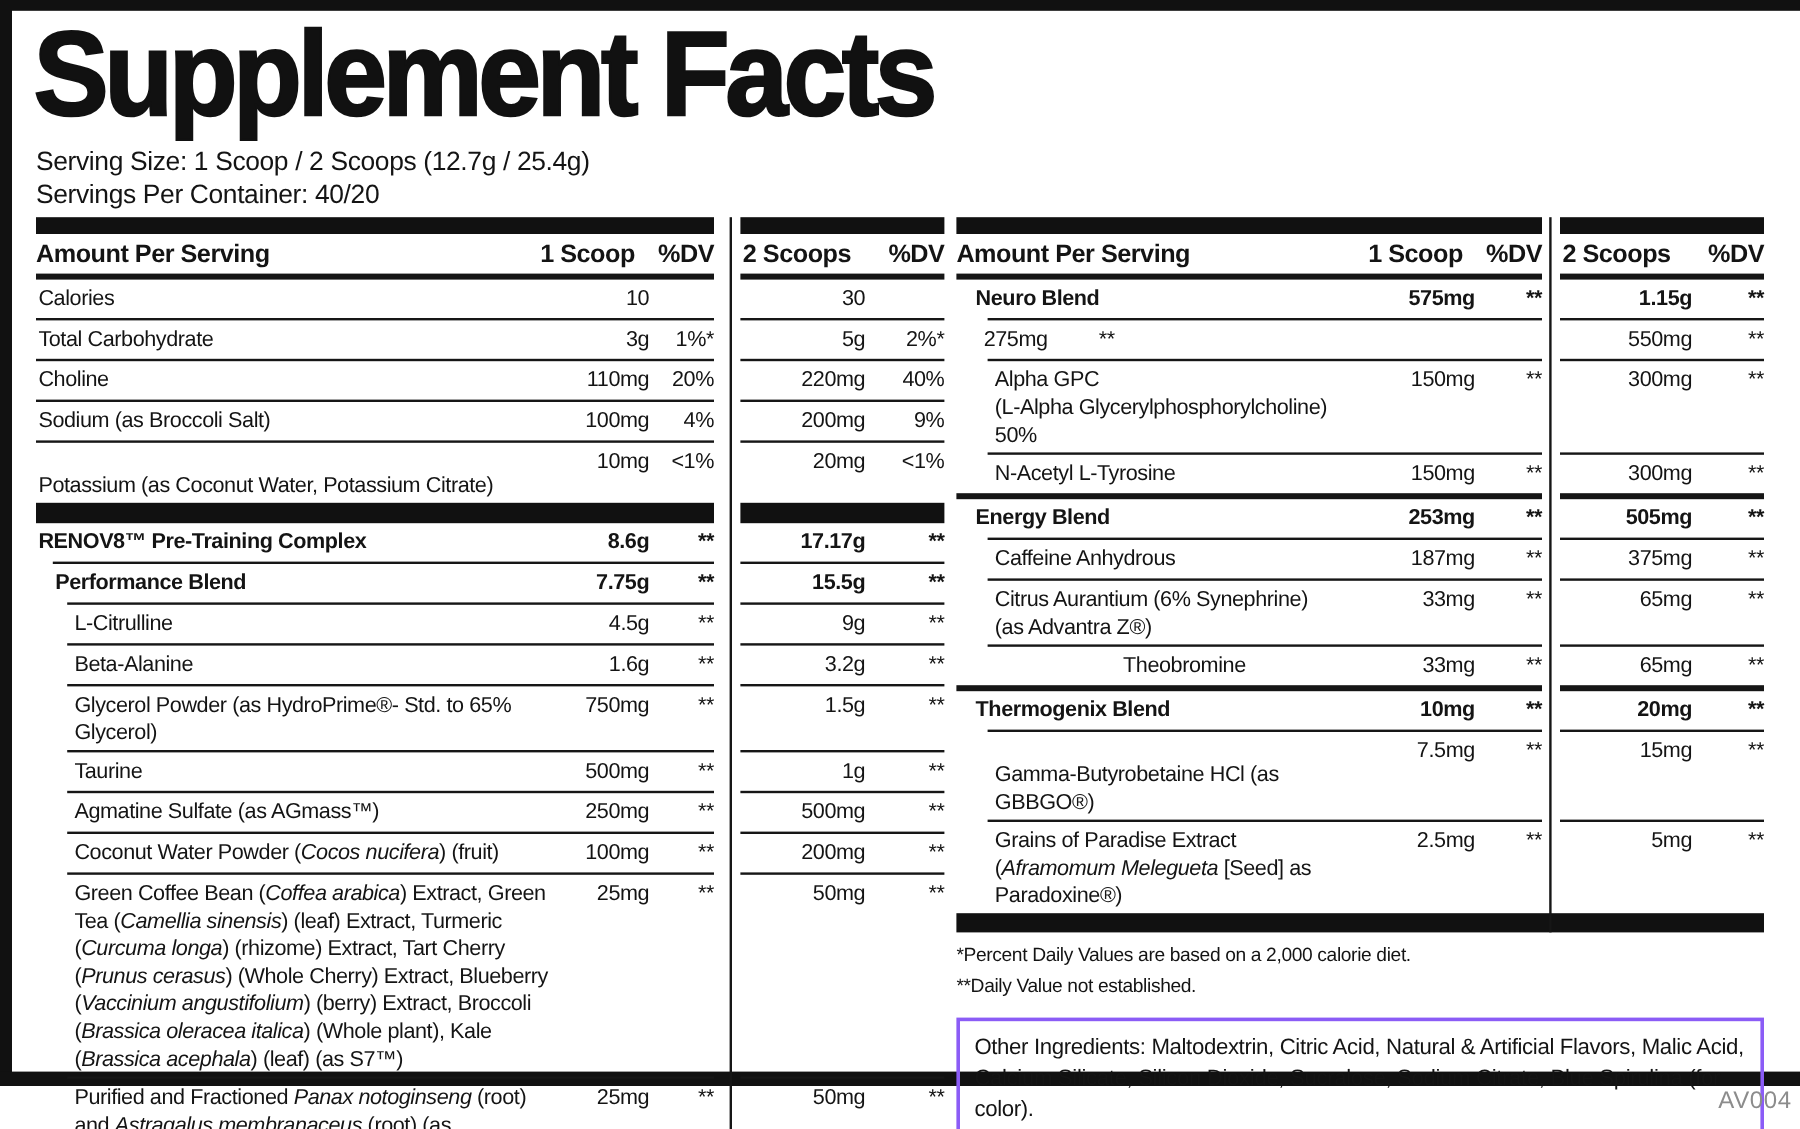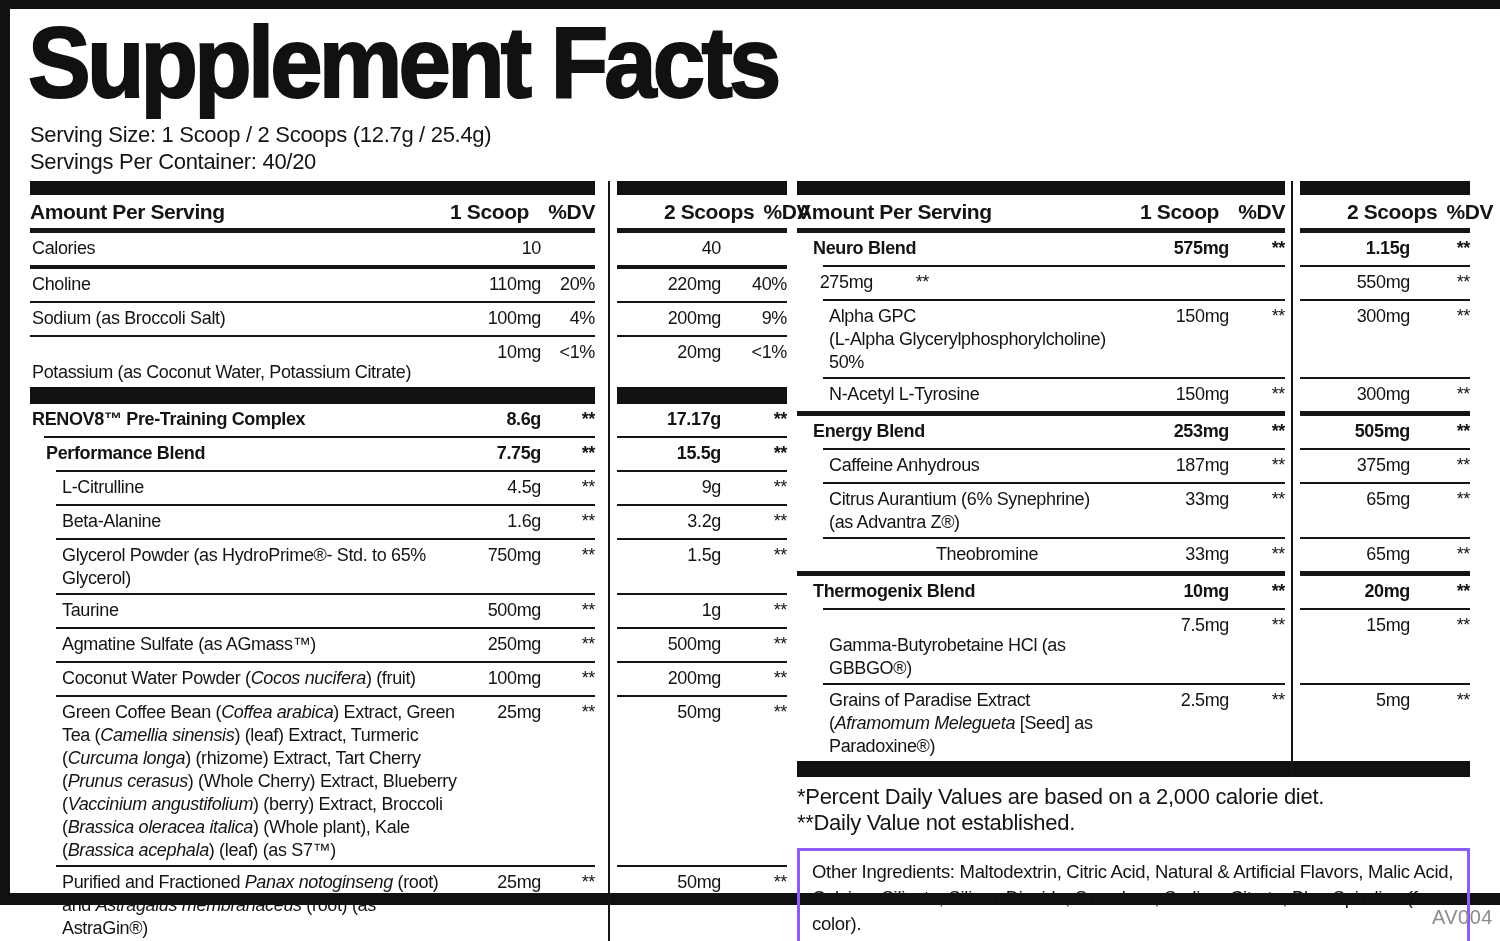--- a/index.html
+++ b/index.html
@@ -55,40 +55,40 @@
   .it { font-style:italic; }
 
   
   .header-row .cm, .header-row .cs {
     font-weight:bold; font-size:21px; letter-spacing:-0.4px;
     align-items:center; min-height:33px; padding:2px 0;
   }
   .header-row .hlabel { flex:1; }
   .header-row .hamt { margin-left:auto; white-space:nowrap; width:auto; }
   .header-row .hdv  { width:auto; min-width:54px; margin-left:12px; white-space:nowrap; text-align:right; }
-  .header-row .h2s  { flex:1; padding-left:2px; white-space:nowrap;margin-left:45px; }
+  .header-row .h2s  { flex:1; padding-left:2px; white-space:nowrap; }
   .header-row .hdv2 { width:auto; min-width:56px; white-space:nowrap; text-align:right; }
 
   
   .bar-row .cm, .bar-row .cs { min-height:0; padding:0; background:#111; }
   .bar-top { height:14px; }
   .bar-mid { height:17px; }
   .bar-bot { height:16px; }
   .bar-bot .gap { background:#111; }
 
   
   .line { background:#161616; }
 
   
   .divider { position:absolute; top:0; bottom:0; width:2px; background:#161616; }
   .asm-l .divider { left:578px; }
   .asm-r .divider { left:494px; }
 
   
-  .notes { margin-top:7px; font-size:22px; line-height:26px; letter-spacing:-0.3px; }
+  .notes { margin-top:7px; font-size:16px; line-height:26px; letter-spacing:-0.3px; }
   .oi-box { margin-top:12px; border:3px solid #8b5cf6; padding:8px 12px 9px; font-size:18.5px; line-height:26px; letter-spacing:-0.3px; }
 
   .code { position:absolute; right:7px; top:906px; font-size:20px; color:#8c8c8c; letter-spacing:0.5px; }
 </style>
 </head>
 <body>
 
 <div class="page">
   <div class="frame-top"></div>
   <div class="frame-left"></div>
@@ -131,31 +131,43 @@
             </div>
           </div>
           <div class="row item-row">
             <div class="cm">
               <div class="name" style="padding-left: 2px;">Calories</div>
               <div class="amt">10</div>
               <div class="dv"></div>
             </div>
             <div class="gap"></div>
             <div class="cs">
-              <div class="amt2">40</div>
+              <div class="amt2">30</div>
               <div class="dv2"></div>
             </div>
           </div>
           <div class="seprow">
             <div class="sepm">
               <div class="line" style="height: 2px; margin-left: 0px;"></div>
             </div>
             <div class="sepgap"></div>
             <div class="seps">
               <div class="line" style="height: 2px;"></div>
+            </div>
+          </div>
+          <div class="row item-row">
+            <div class="cm">
+              <div class="name" style="padding-left: 2px;">Total Carbohydrate</div>
+              <div class="amt">3g</div>
+              <div class="dv">1%*</div>
+            </div>
+            <div class="gap"></div>
+            <div class="cs">
+              <div class="amt2">5g</div>
+              <div class="dv2">2%*</div>
             </div>
           </div>
           <div class="seprow">
             <div class="sepm">
               <div class="line" style="height: 2px; margin-left: 0px;"></div>
             </div>
             <div class="sepgap"></div>
             <div class="seps">
               <div class="line" style="height: 2px;"></div>
             </div>

